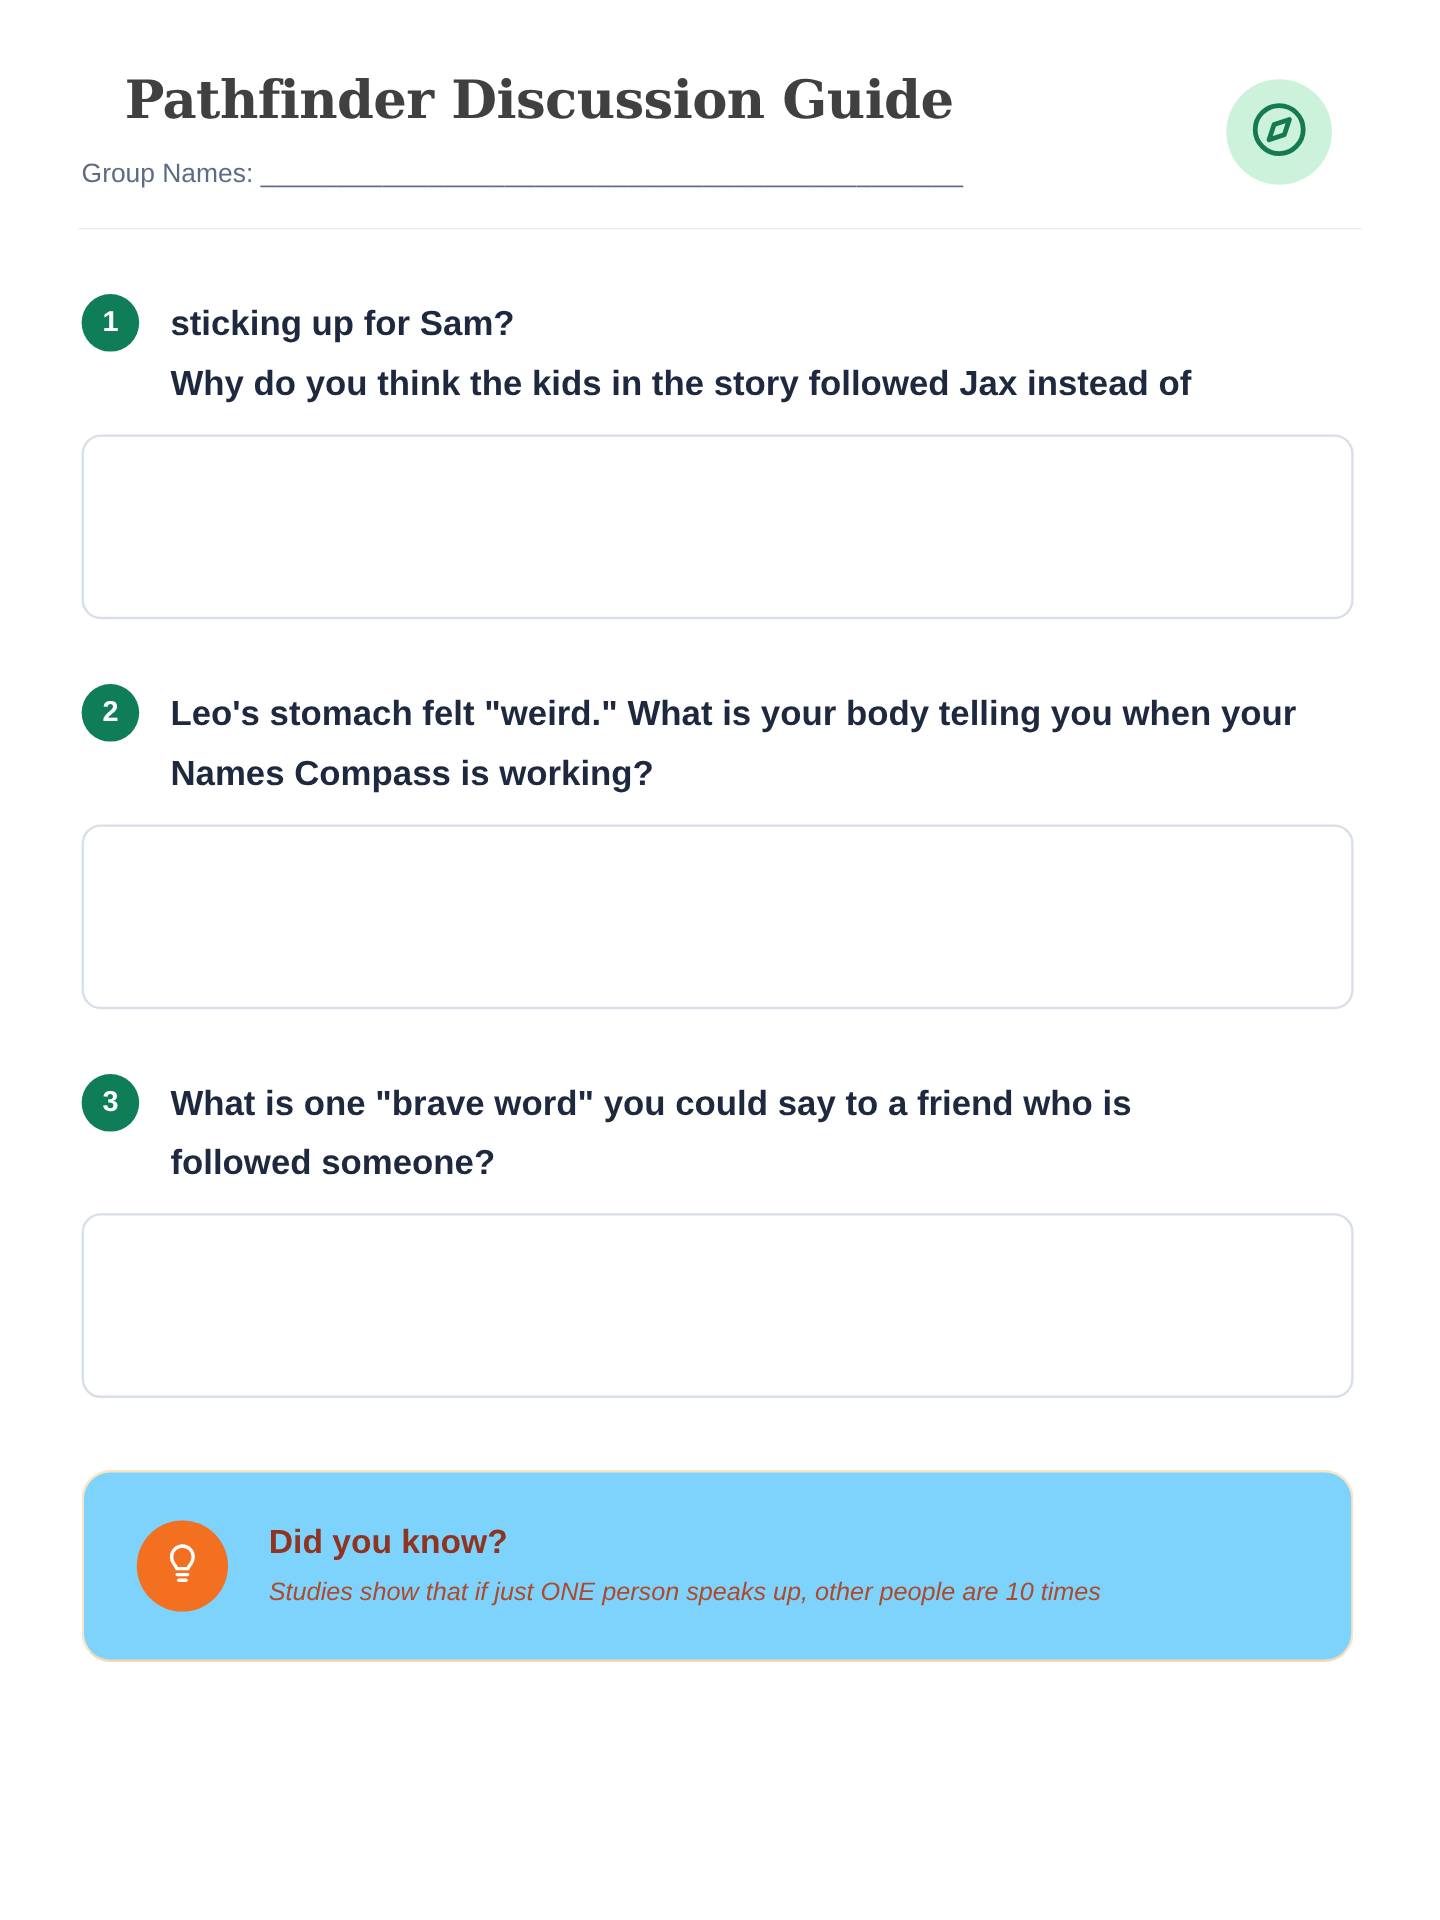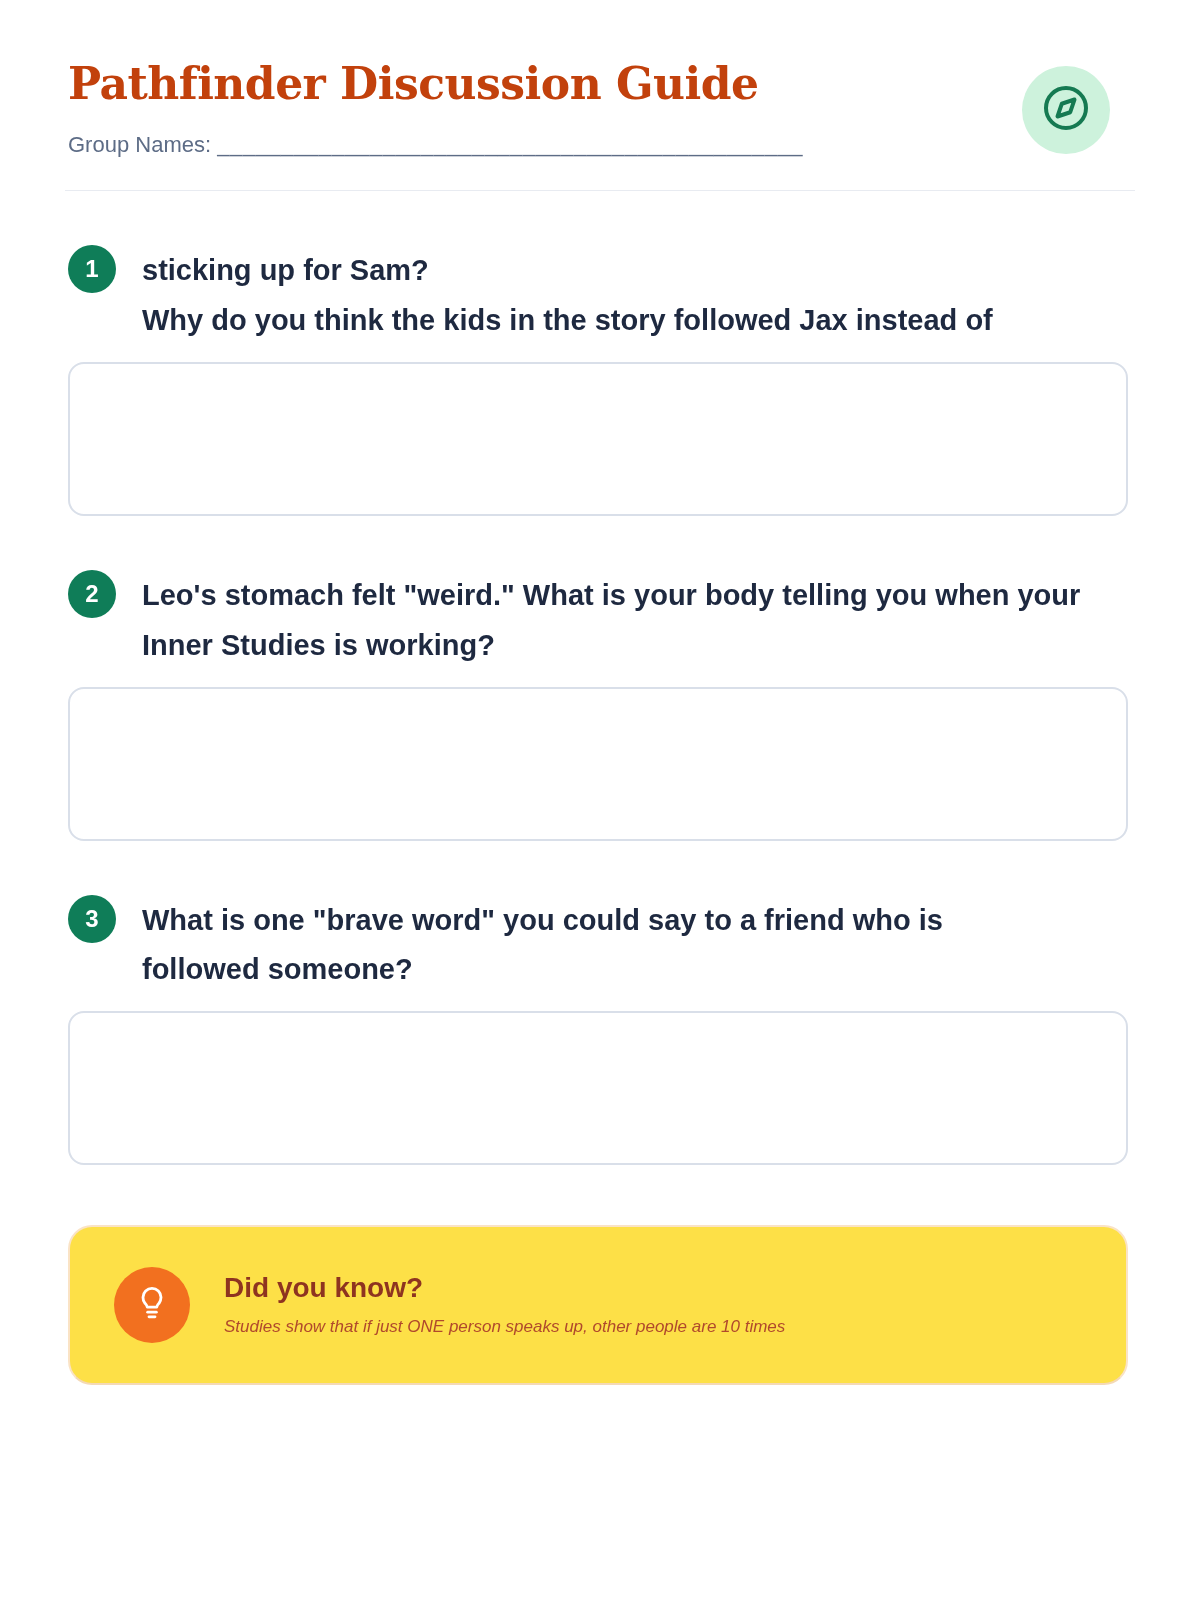--- a/index.html
+++ b/index.html
@@ -13,21 +13,22 @@
   }
   .header {
     position: relative;
     padding: 58px 68px 0 68px;
   }
   .page-title {
     font-family: "DejaVu Serif", "Liberation Serif", serif;
     font-weight: 700;
     font-size: 44px;
     letter-spacing: -0.5px;
-    color: #c2410c;
+    color: #404040;
+    margin-left: 36px;
   }
   .group-line {
     margin-top: 23px;
     font-size: 22px;
     color: #5d6c86;
     white-space: nowrap;
   }
   .group-line .blank {
     letter-spacing: 0.5px;
     color: #5d6c86;
@@ -83,21 +84,21 @@
   .answer-box {
     margin-top: 16px;
     height: 154px;
     background: #ffffff;
     border: 2px solid #d9dfe9;
     border-radius: 16px;
     cursor: text;
   }
   .callout {
     margin-top: 60px;
-    background: #fde047;
+    background: #7dd3fc;
     border: 2px solid #fae3c6;
     border-bottom-color: #f4d9b6;
     border-radius: 24px;
     padding: 40px 44px;
     display: flex;
     align-items: center;
     gap: 34px;
   }
   .bulb-circle {
     flex: 0 0 auto;
@@ -109,21 +110,21 @@
     align-items: center;
     justify-content: center;
   }
   .callout-title {
     font-size: 28px;
     font-weight: 700;
     color: #8e3420;
   }
   .callout-body {
     margin-top: 10px;
-    font-size: 17px;
+    font-size: 21px;
     font-style: italic;
     color: #b0492c;
     line-height: 1.5;
   }
   .callout-body span { display: block; }
 </style>
 </head>
 <body>
 
 <div class="header">
@@ -152,21 +153,21 @@
       <span>sticking up for Sam?</span>
       <span>Why do you think the kids in the story followed Jax instead of</span>
     </div>
   </div>
   <div class="answer-box"></div>
 
   <div class="question-row">
     <div class="q-badge">2</div>
     <div class="q-text">
       <span>Leo's stomach felt "weird." What is your body telling you when your</span>
-      <span>Inner Studies is working?</span>
+      <span>Names Compass is working?</span>
     </div>
   </div>
   <div class="answer-box"></div>
 
   <div class="question-row">
     <div class="q-badge">3</div>
     <div class="q-text">
       <span>What is one "brave word" you could say to a friend who is</span>
       <span>followed someone?</span>
     </div>

